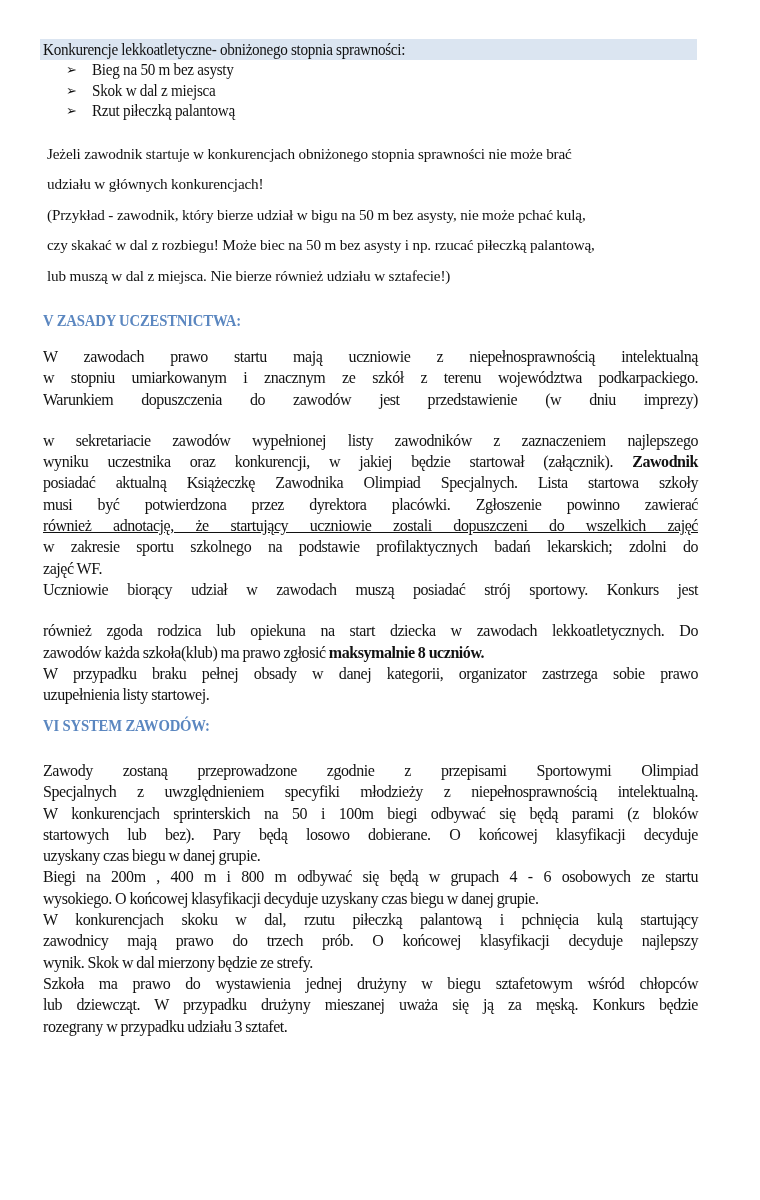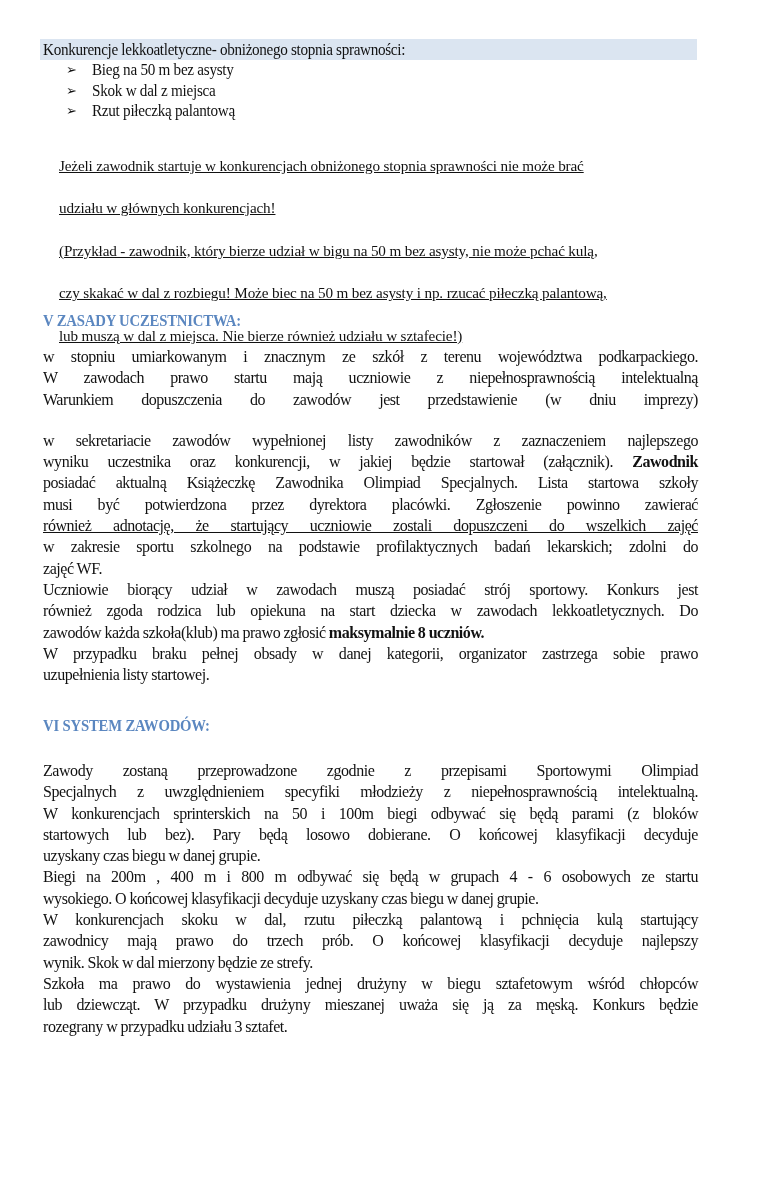--- a/index.html
+++ b/index.html
@@ -79,23 +79,22 @@
     .note {
       position: absolute;
       left: 43px;
       top: 137px;
       width: 660px;
       font-size: 15.2px;
       line-height: 26.4px;
       letter-spacing: -0.15px;
     }
     .note p {
-      margin: 16px;
-      white-space: nowrap;
-      text-decoration: underline;
+      margin: 4px;
+      white-space: nowrap;
     }
     
     .section-heading {
       position: absolute;
       left: 43px;
       font-size: 16px;
       font-weight: bold;
       color: #5b87c0;
       letter-spacing: -0.2px;
       white-space: nowrap;
@@ -155,32 +154,32 @@
     <p>Jeżeli zawodnik startuje w konkurencjach obniżonego stopnia sprawności nie może brać</p>
     <p>udziału w głównych konkurencjach!</p>
     <p>(Przykład - zawodnik, który bierze udział w bigu na 50 m bez asysty, nie może pchać kulą,</p>
     <p>czy skakać w dal z rozbiegu! Może biec na 50 m bez asysty  i np. rzucać piłeczką palantową,</p>
     <p>lub muszą w dal z miejsca. Nie bierze również udziału w sztafecie!)</p>
   </div>
 
   <div class="section-heading serif-cond" style="top:312px;">V  ZASADY UCZESTNICTWA:</div>
 
   <div class="body-block serif-cond" id="sec-v" style="top:346px;">
+      <span class="line" style="display: block; width: 655px;">W zawodach prawo startu mają uczniowie z niepełnosprawnością intelektualną</span>
       <span class="line" style="display: block; width: 655px;">w stopniu umiarkowanym i znacznym ze szkół z terenu województwa podkarpackiego.</span>
-      <span class="line" style="display: block; width: 655px;">W zawodach prawo startu mają uczniowie z niepełnosprawnością intelektualną</span>
       <span class="line" style="display: block; width: 655px;">Warunkiem dopuszczenia do zawodów jest przedstawienie (w dniu imprezy)</span>
       <span class="line" style="display: block; width: 655px; margin-top: 20px;">w sekretariacie zawodów wypełnionej listy zawodników z zaznaczeniem najlepszego</span>
       <span class="line" style="display: block; width: 655px;"><span>wyniku uczestnika oraz konkurencji, w jakiej będzie startował (załącznik). </span><span class="bold">Zawodnik</span></span>
       <span class="line" style="display: block; width: 655px;">posiadać aktualną Książeczkę Zawodnika Olimpiad Specjalnych. Lista startowa szkoły</span>
       <span class="line" style="display: block; width: 655px;">musi być potwierdzona przez dyrektora placówki. Zgłoszenie powinno zawierać</span>
       <span class="line" style="display: block; width: 655px; text-decoration: underline;">również adnotację, że startujący uczniowie zostali dopuszczeni do wszelkich zajęć</span>
       <span class="line" style="display: block; width: 655px;">w zakresie sportu szkolnego na podstawie profilaktycznych badań lekarskich;  zdolni do</span>
       <span class="line last" style="display: block; width: 655px;">zajęć WF.</span>
       <span class="line" style="display: block; width: 655px;">Uczniowie biorący udział w zawodach muszą  posiadać strój sportowy. Konkurs jest</span>
-      <span class="line" style="display: block; width: 655px;">również zgoda rodzica lub opiekuna na start dziecka w zawodach lekkoatletycznych. Do</span>
+      <span class="line" style="display: block; width: 655px; margin-top: 20px;">również zgoda rodzica lub opiekuna na start dziecka w zawodach lekkoatletycznych. Do</span>
       <span class="line last" style="display: block; width: 655px;"><span>zawodów każda szkoła(klub) ma prawo zgłosić  </span><span class="bold">maksymalnie 8 uczniów.</span></span>
       <span class="line" style="display: block; width: 655px;"> W przypadku braku pełnej obsady w danej kategorii, organizator zastrzega sobie prawo</span>
       <span class="line last" style="display: block; width: 655px;">uzupełnienia listy startowej.</span>
     </div>
 
   <div class="section-heading serif-cond" style="top:717px;">VI  SYSTEM ZAWODÓW:</div>
 
   <div class="body-block serif-cond" id="sec-vi" style="top:760px;">
       <span class="line" style="display: block; width: 655px;">Zawody zostaną przeprowadzone zgodnie z przepisami Sportowymi Olimpiad</span>
       <span class="line" style="display: block; width: 655px;">Specjalnych z uwzględnieniem specyfiki młodzieży z niepełnosprawnością intelektualną.</span>

